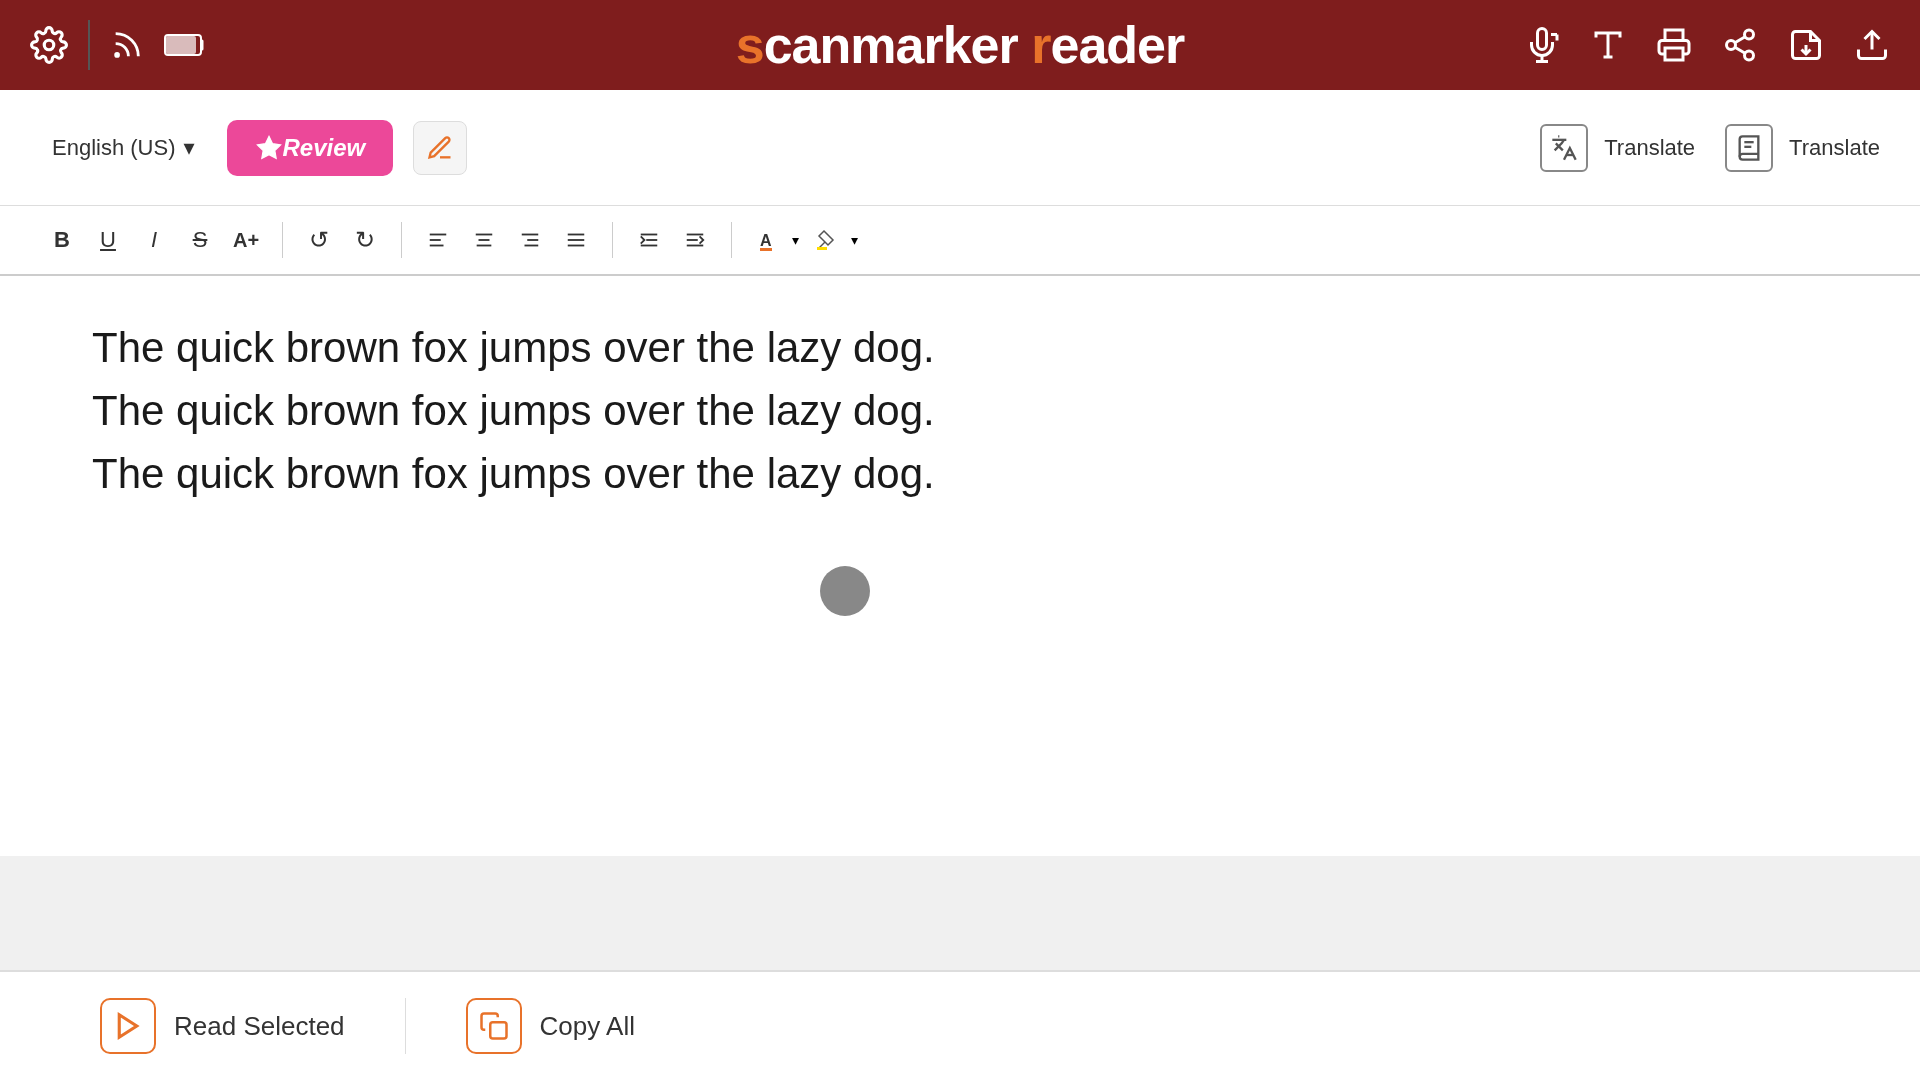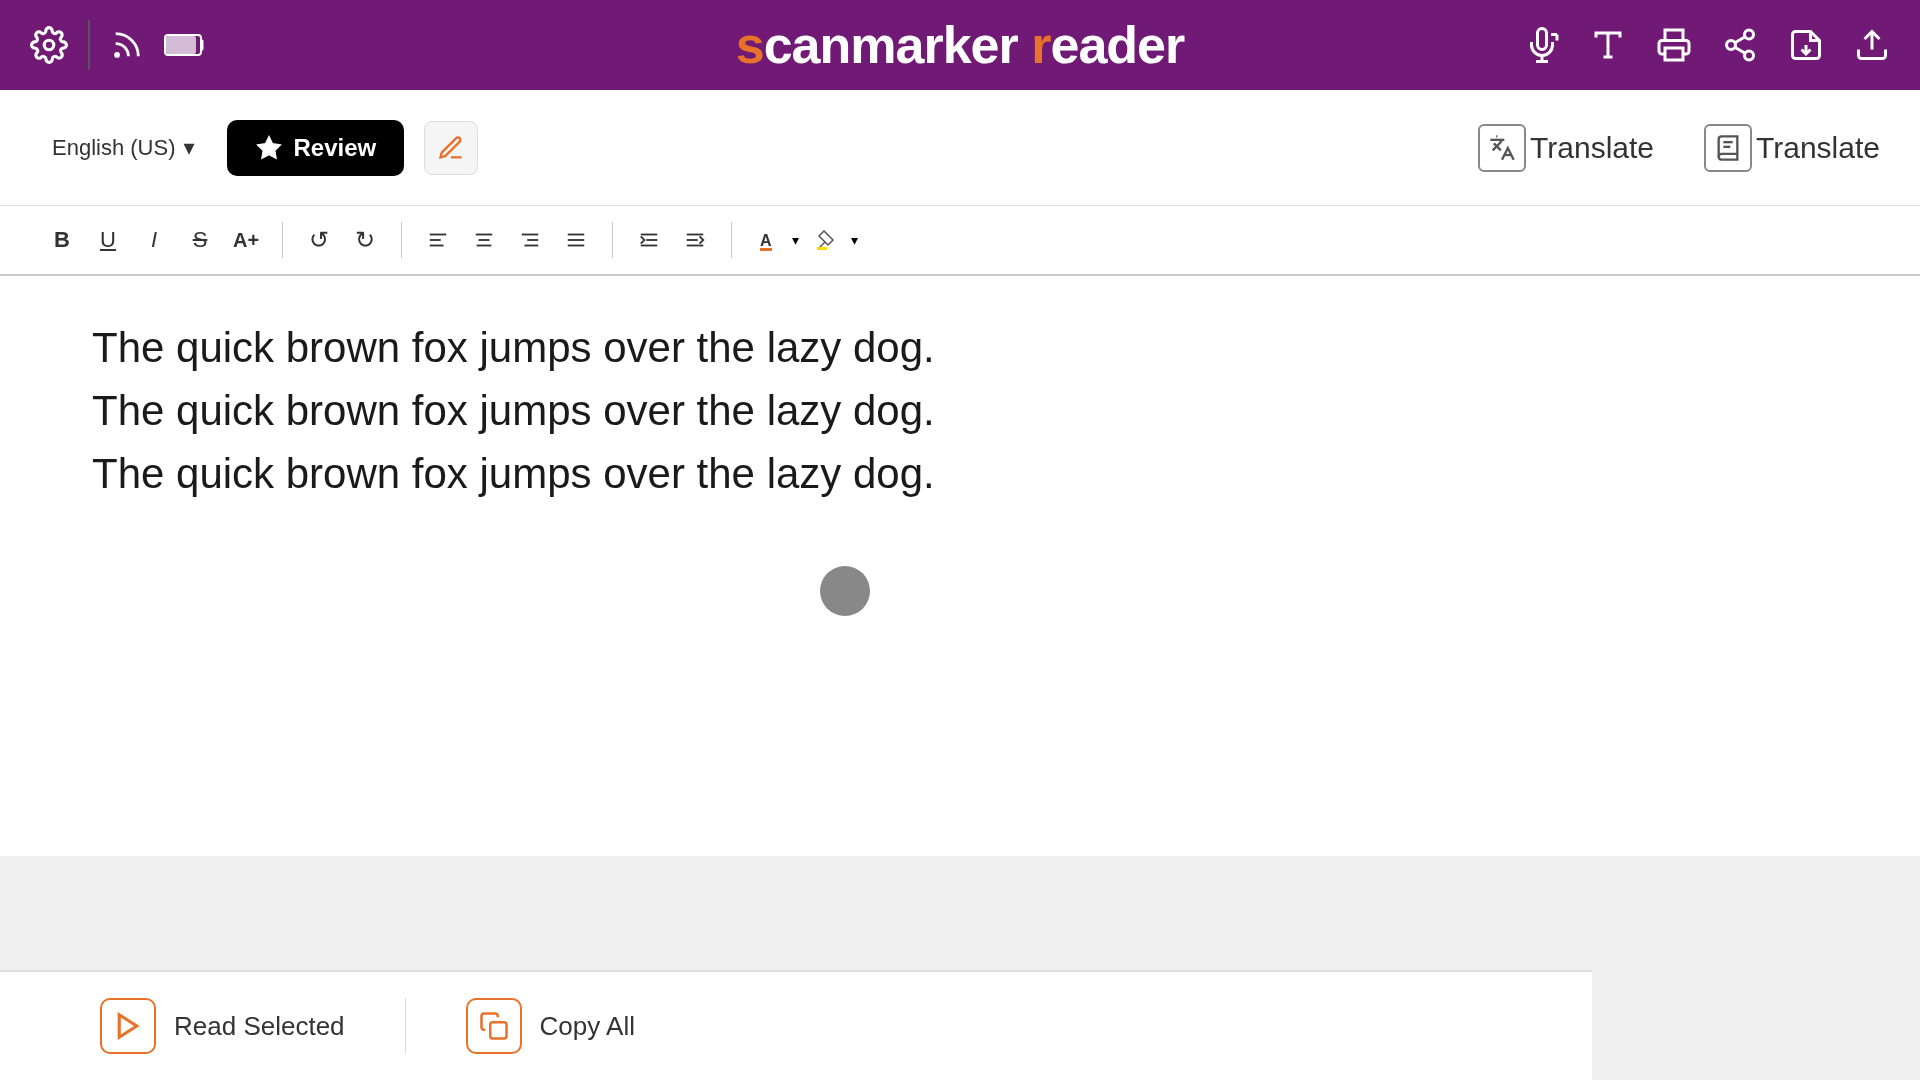--- a/index.html
+++ b/index.html
@@ -2,21 +2,21 @@
 <html><head>
   <meta charset="utf-8">
   <style>
     * { margin: 0; padding: 0; box-sizing: border-box; }
     body { width: 1920px; height: 1080px; overflow: hidden; font-family: -apple-system, BlinkMacSystemFont, 'Segoe UI', sans-serif; background: #f0f0f0; }
 
     
     .top-bar {
       width: 100%;
       height: 90px;
-      background: #701a75;
+      background: #7f1d1d;
       display: flex;
       align-items: center;
       padding: 0 30px;
       position: relative;
     }
     .top-bar-left {
       display: flex;
       align-items: center;
       gap: 20px;
     }
@@ -65,31 +65,32 @@
     .lang-selector {
       display: flex;
       align-items: center;
       gap: 8px;
       font-size: 22px;
       color: #333;
       cursor: pointer;
       padding: 8px 12px;
     }
     .review-btn {
-      background: #000000;
+      background: #ec4899;
       color: #fff;
       border: none;
       border-radius: 10px;
       padding: 14px 28px;
       font-size: 24px;
       font-weight: 600;
       cursor: pointer;
       display: flex;
       align-items: center;
-      gap: 11px;
+      gap: 0;
+      font-style: italic;
     }
     .highlight-btn {
       background: #f5f5f5;
       border: 1px solid #ddd;
       border-radius: 8px;
       width: 54px;
       height: 54px;
       display: flex;
       align-items: center;
       justify-content: center;
@@ -98,25 +99,24 @@
     }
     .toolbar2-right {
       margin-left: auto;
       display: flex;
       align-items: center;
       gap: 30px;
     }
     .tool-action {
       display: flex;
       align-items: center;
-      gap: 4px;
-      cursor: pointer;
-      font-size: 30px;
+      gap: 16px;
+      cursor: pointer;
+      font-size: 22px;
       color: #333;
-      margin-left: 20px;
     }
     .tool-action-icon {
       width: 48px;
       height: 48px;
       border: 2px solid #888;
       border-radius: 6px;
       display: flex;
       align-items: center;
       justify-content: center;
       font-size: 22px;
@@ -179,21 +179,21 @@
       background: #888;
       border-radius: 50%;
       top: 290px;
       left: 820px;
     }
 
     
     .bottom-bar {
       position: fixed;
       bottom: 0;
-      width: 1592px;
+      width: 1920px;
       height: 110px;
       background: #ffffff;
       border-top: 2px solid #ddd;
       display: flex;
       align-items: center;
       padding: 0 40px;
       gap: 0;
     }
     .bottom-action {
       display: flex;

